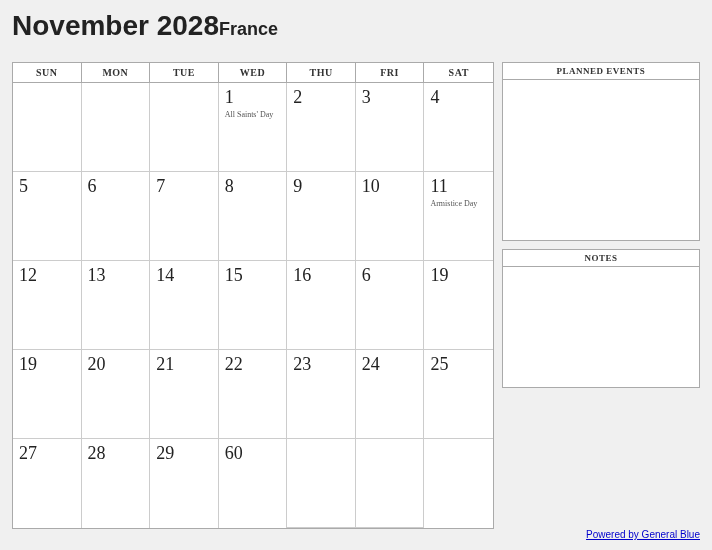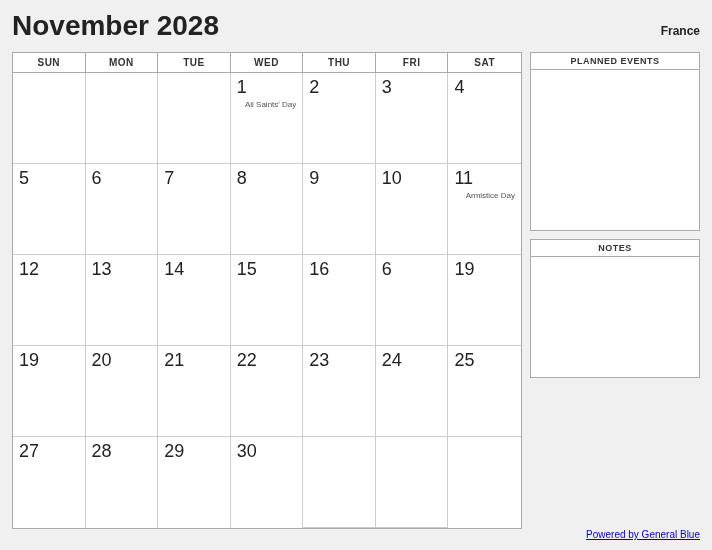--- a/index.html
+++ b/index.html
@@ -16,38 +16,39 @@
     .page {
       background: #f0f0f0;
       width: 712px;
       height: 550px;
       padding: 10px 12px;
       display: flex;
       flex-direction: column;
     }
     .header {
       display: flex;
-      justify-content: space-between;
+      justify-content: flex-start;
       align-items: baseline;
-      margin-bottom: 10px;
+      margin-bottom: 20px;
     }
     .title {
       font-size: 28px;
       font-weight: bold;
       color: #222;
     }
     .country {
-      font-size: 12px;
+      font-size: 18px;
       font-weight: bold;
       color: #222;
     }
     .main-area {
       display: flex;
       flex: 1;
       gap: 8px;
+      font-family: Liberation Serif, serif;
     }
     .calendar-section {
       flex: 1;
       display: flex;
       flex-direction: column;
       border: 1px solid #aaa;
       background: #fff;
     }
     .day-headers {
       display: grid;
@@ -86,29 +87,28 @@
       font-weight: normal;
       color: #222;
       display: block;
     }
     .holiday-label {
       font-size: 8px;
       color: #555;
       display: block;
       margin-top: 2px;
       line-height: 1.2;
-      text-align: right;
     }
     .empty-cell {
       border-right: 1px solid #ccc;
       border-bottom: 1px solid #ccc;
       background: #fff;
     }
     .sidebar {
-      width: 170px;
+      width: 198px;
       display: flex;
       flex-direction: column;
       gap: 8px;
     }
     .sidebar-box {
       border: 1px solid #aaa;
       background: #fff;
       display: flex;
       flex-direction: column;
     }
@@ -238,21 +238,21 @@
           <div class="day-cell last-row">
             <span class="day-number">27</span>
           </div>
           <div class="day-cell last-row">
             <span class="day-number">28</span>
           </div>
           <div class="day-cell last-row">
             <span class="day-number">29</span>
           </div>
           <div class="day-cell last-row">
-            <span class="day-number">30</span>
+            <span class="day-number">60</span>
           </div>
           <div class="empty-cell last-row"></div>
           <div class="empty-cell last-row"></div>
         </div>
     </div>
 
     <div class="sidebar">
       <div class="sidebar-box">
         <div class="sidebar-box-title">PLANNED EVENTS</div>
         <div class="sidebar-box-content"></div>

